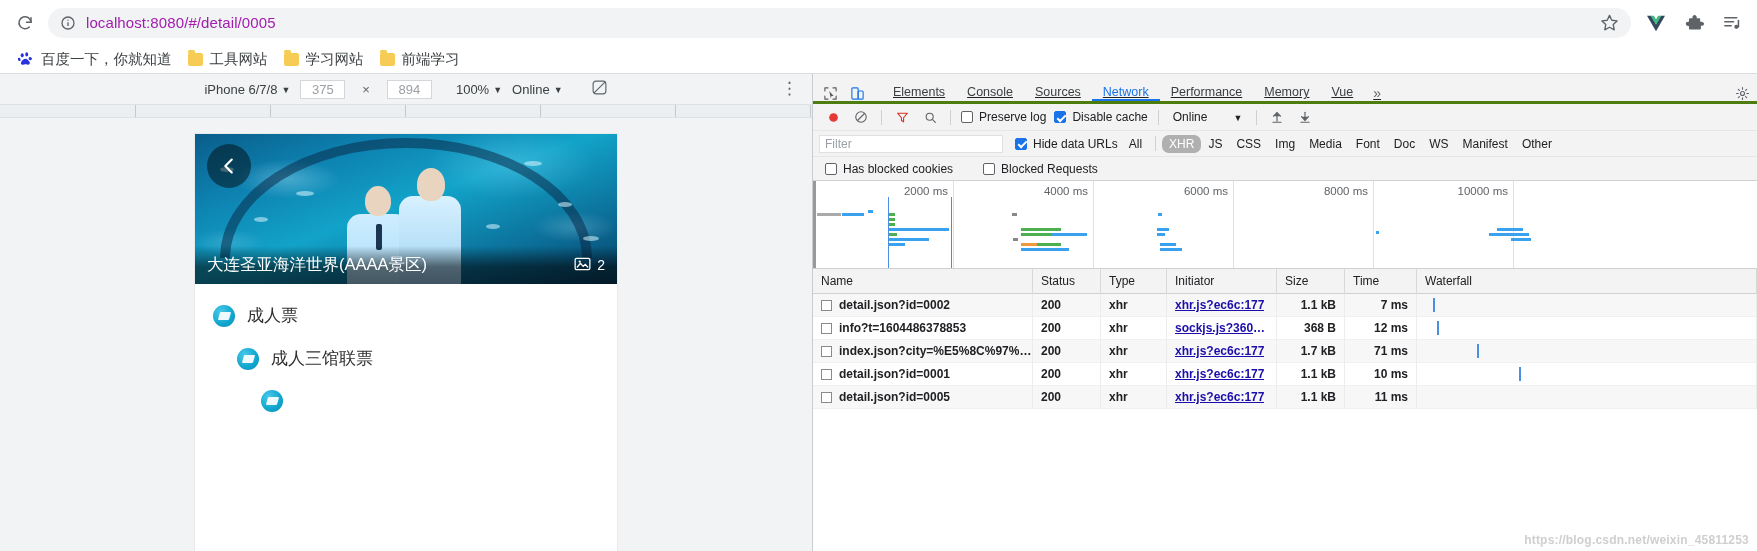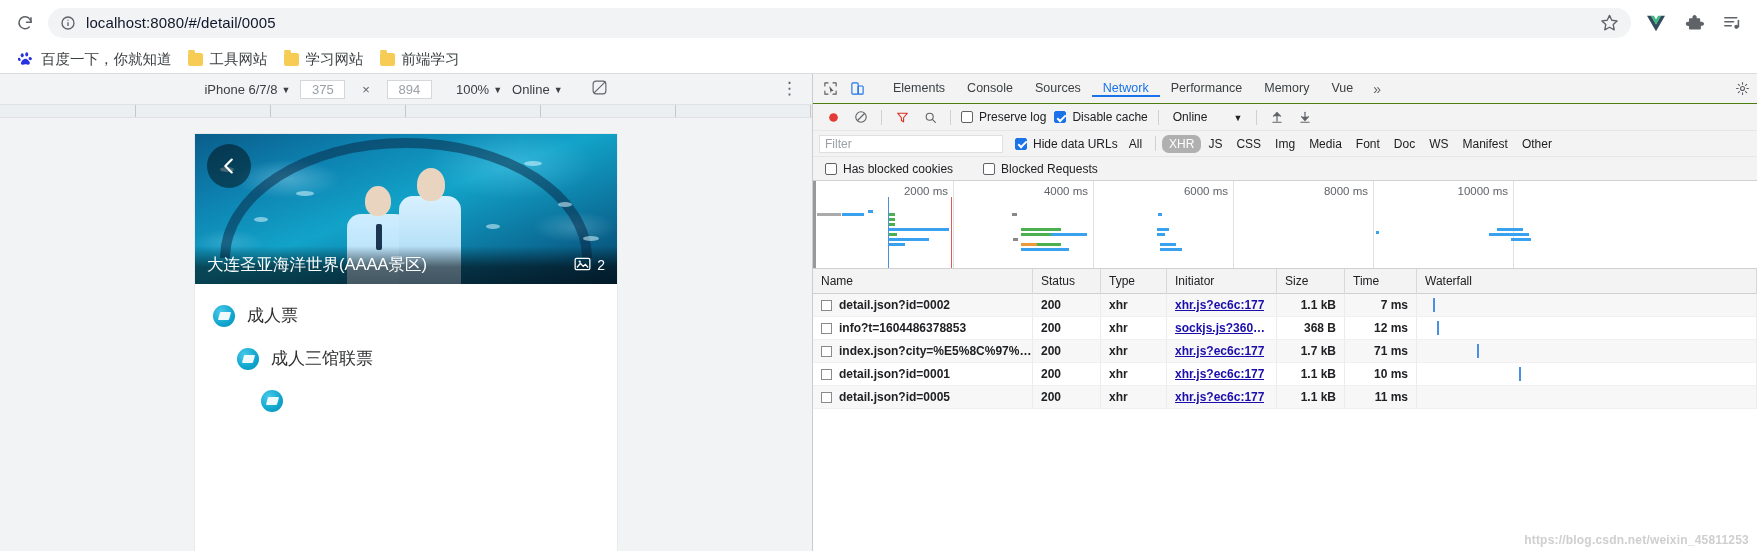--- a/index.html
+++ b/index.html
@@ -24,21 +24,21 @@
     display:flex;align-items:center;justify-content:center;
     color:#5f6368;flex:0 0 auto;cursor:pointer;
   }
   .omnibox {
     flex:1 1 auto; height:30px; background:#f1f3f4;
     border-radius:16px; display:flex; align-items:center;
     padding:0 12px; gap:10px; min-width:0;
   }
   .info-icon { width:16px;height:16px;flex:0 0 auto;color:#5f6368; }
   .url-text {
-    font-size:15px; color:#0f172a; white-space:nowrap;
+    font-size:15px; color:#a21caf; white-space:nowrap;
     overflow:hidden; text-overflow:ellipsis; letter-spacing:0.1px;text-align:center;
   }
   .star-btn { margin-left:auto; flex:0 0 auto; display:flex; align-items:center; cursor:pointer; }
   .chrome-icons { display:flex; align-items:center; gap:16px; flex:0 0 auto; padding-left:6px; }
   .chrome-icon { width:22px;height:22px;display:flex;align-items:center;justify-content:center;cursor:pointer; }
 
   
   .bookmark-row {
     height:29px; display:flex; align-items:center; gap:0px;
     padding:0 10px; border-bottom:1px solid #dadce0;
@@ -168,23 +168,24 @@
     transform:skewX(-16deg); border-radius:1px; opacity:.92;
   }
   .t-label { font-size:17px; color:#303133; white-space:nowrap; }
 
   
   .devtools {
     flex:1 1 auto; background:#ffffff; display:flex; flex-direction:column;
     font-size:12px; color:#202124; min-width:0;
   }
   .dt-tabs {
-    height:30px; display:flex; align-items:center;
-    border-bottom:1px solid #4d7c0f; background:#f3f3f3;
+    height:30px; display:flex; align-items:flex-end;
+    border-bottom:3px solid #4d7c0f; background:#f3f3f3;
     padding-left:4px;
+    text-decoration:underline;
   }
   .dt-tool {
     width:27px; display:flex; align-items:center; justify-content:center;
     cursor:pointer; color:#5a5a5a;
   }
   .dt-divider { width:1px; background:#cfcfcf; margin:6px 5px; }
   .dt-tab {
     display:flex; align-items:center; padding:0 11px; cursor:pointer;
     font-size:12.5px; color:#3c4043; border-bottom:2px solid transparent;
     white-space:nowrap;

